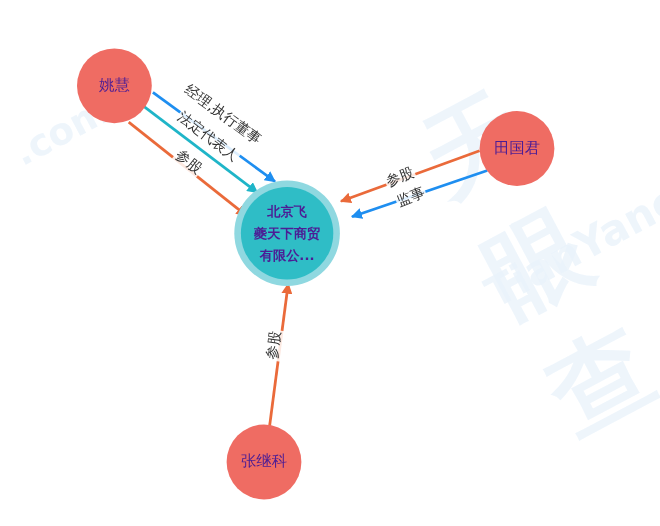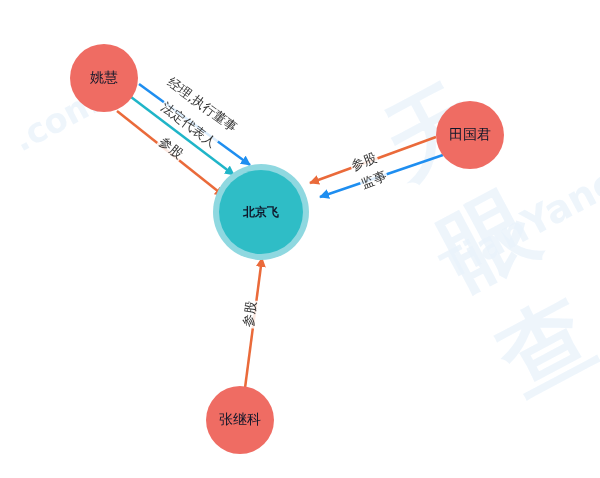--- a/index.html
+++ b/index.html
@@ -1,19 +1,19 @@
 <!DOCTYPE html>
 <html><head>
 <meta charset="utf-8">
 <style>
   html, body { margin:0; padding:0; }
   body { width:600px; height:478px; background:#ffffff; position:relative; overflow:hidden; font-family:"DejaVu Sans", sans-serif; }
   #graph { position:absolute; left:0; top:0; width:600px; height:478px; }
   .wm { position:absolute; color:#eaf3fb; font-weight:bold; pointer-events:none; }
-  .node { position:absolute; border-radius:50%; display:flex; align-items:center; justify-content:center; color:#0f172a; text-align:center; }
+  .node { position:absolute; border-radius:50%; display:flex; align-items:center; justify-content:center; color:#4c1d95; text-align:center; }
   .person { width:68px; height:68px; background:#ef6c63; font-size:14px; }
   .company-ring { width:96px; height:96px; background:#8fd8e0; }
   .company { width:84px; height:84px; background:#2fbdc6; font-size:12px; font-weight:bold; line-height:20px; }
   .elabel { position:absolute; font-size:13px; color:#333; background:rgba(255,255,255,0.85); white-space:nowrap; transform-origin:center center; line-height:14px; padding:0 1px; }
 </style>
 </head>
 <body>
 
 <div class="wm" style="left:440px; top:40px; font-size:90px; transform:rotate(-28deg); opacity:0.8;">天眼查</div>
 <div class="wm" style="left:430px; top:190px; font-size:38px; transform:rotate(-28deg); opacity:0.8;">TianYancha</div>
@@ -46,20 +46,22 @@
 <div class="elabel" style="left:155px; top:118px; transform:rotate(37deg);">法定代表人</div>
 <div class="elabel" style="left:157px; top:141px; transform:rotate(38deg);">参股</div>
 <div class="elabel" style="left:350px; top:155px; transform:rotate(-21deg);">参股</div>
 <div class="elabel" style="left:360px; top:173px; transform:rotate(-21deg);">监事</div>
 <div class="elabel" style="left:236px; top:307px; transform:rotate(-82deg);">参股</div>
 
 <div class="node company-ring" style="left:213px; top:164px;"></div>
 <div class="node company" style="left:219px; top:170px;">
   <div>
     <div>北京飞</div>
+    <div>夔天下商贸</div>
+    <div>有限公...</div>
   </div>
 </div>
 
 <div class="node person" style="left:70px; top:44px;">
   <span>姚慧</span>
 </div>
 <div class="node person" style="left:436px; top:101px;">
   <span>田国君</span>
 </div>
 <div class="node person" style="left:206px; top:386px;text-align:center;">

